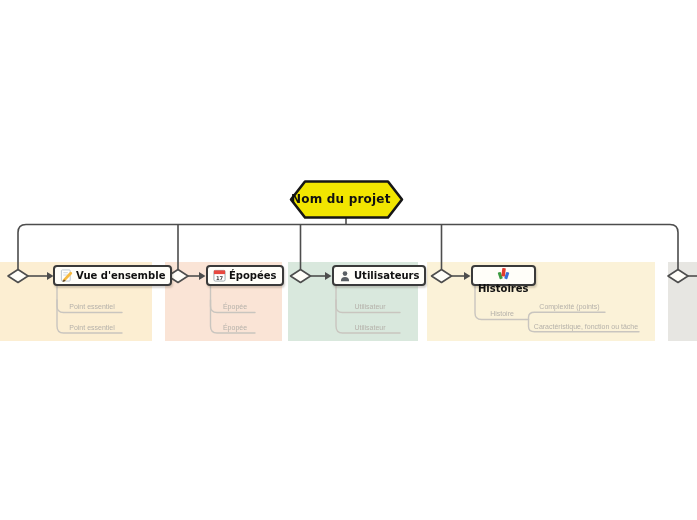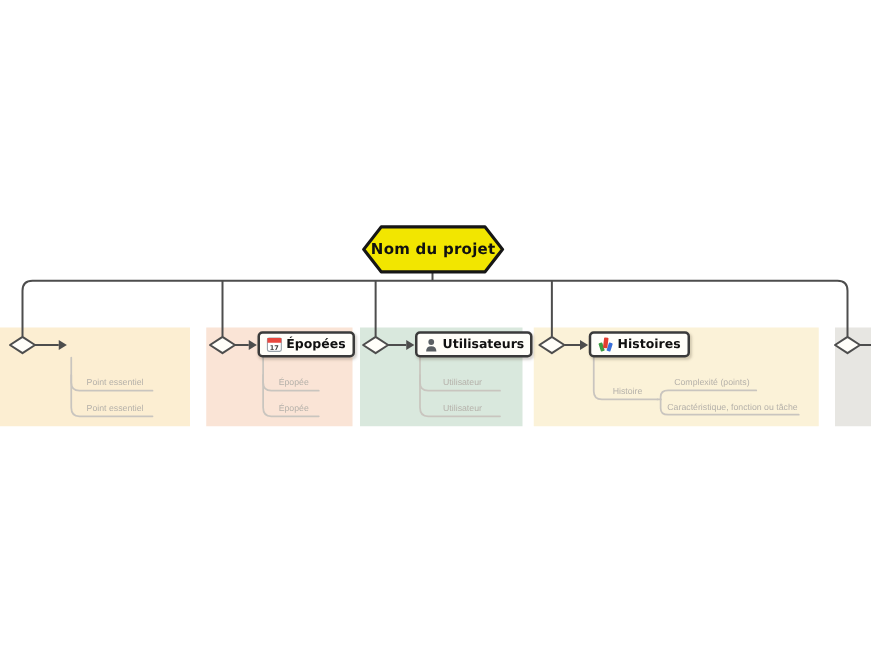--- a/index.html
+++ b/index.html
@@ -12,36 +12,36 @@
   .bg-vue     {left:0;   width:152px;background:#fceed2;}
   .bg-epopees {left:165px;width:117px;background:#fae4d6;}
   .bg-utilis  {left:288px;width:130px;background:#d9e8dd;}
   .bg-hist    {left:427px;width:228px;background:#fbf2d8;}
   .bg-partial {left:668px;width:29px;background:#e7e6e2;}
 
   svg.overlay{position:absolute;left:0;top:0;width:697px;height:520px;}
 
   
   .root-label{
-    position:absolute;left:291px;top:192px;width:111px;text-align:center;
+    position:absolute;left:291px;top:192px;width:111px;text-align:left;
     font-family:"DejaVu Sans", sans-serif;font-weight:bold;font-size:12px;color:#111;
     letter-spacing:.2px;
   }
   
   .branch-node{
     position:absolute;top:265px;height:21px;box-sizing:border-box;
     background:#fffef9;border:2px solid #3a3a3a;border-radius:4px;
     display:flex;align-items:center;gap:3px;padding:0 5px;white-space:nowrap;
     font-family:"DejaVu Sans", sans-serif;font-weight:bold;font-size:10px;color:#111;
     box-shadow:1px 2px 2px rgba(90,80,60,.25);
   }
   .bn-vue {left:53px;}
   .bn-epo {left:206px;}
   .bn-uti {left:332px;}
-  .bn-his {left:471px;}
+  .bn-his {left:471px;flex-direction:column;}
   .branch-node .ic{display:flex;align-items:center;}
 
   
   .child{
     position:absolute;font-size:7px;color:#b5b1aa;text-align:center;
     white-space:nowrap;line-height:8px;
   }
   .c1a{left:62px; top:303px; width:60px;}
   .c1b{left:62px; top:323.5px;width:60px;}
   .c2a{left:215px;top:303px; width:40px;}
@@ -106,20 +106,32 @@
       <polygon points="290.5,276 300.5,269.5 310.5,276 300.5,282.5"></polygon>
       <polygon points="431.5,276 441.5,269.5 451.5,276 441.5,282.5"></polygon>
       <polygon points="668,276 678,269.5 688,276 678,282.5"></polygon>
     </g>
 
     <polygon points="291,199.5 305,181.5 388,181.5 402,199.5 388,217.5 305,217.5" fill="#f2e600" stroke="#161616" stroke-width="2.6" stroke-linejoin="round"></polygon>
   </svg>
 
   <div class="root-label">Nom du projet</div>
 
+  <div class="branch-node bn-vue">
+    <span class="ic">
+      <svg width="13" height="13" viewBox="0 0 14 14">
+        <rect x="1.5" y="1" width="9.5" height="12" rx="1" fill="#ffffff" stroke="#b9c4cc" stroke-width="1"></rect>
+        <line x1="3.5" y1="4" x2="8.5" y2="4" stroke="#ccd5da" stroke-width="1"></line>
+        <line x1="3.5" y1="6.5" x2="8.5" y2="6.5" stroke="#ccd5da" stroke-width="1"></line>
+        <path d="M4.5 12 L11.5 4.5" stroke="#f5b940" stroke-width="3" stroke-linecap="round"></path>
+        <path d="M3.5 13 L5 12.3" stroke="#5a4632" stroke-width="1.6" stroke-linecap="round"></path>
+      </svg>
+    </span>
+    <span>Vue d'ensemble</span>
+  </div>
 
   <div class="branch-node bn-uti">
     <span class="ic">
       <svg width="12" height="12" viewBox="0 0 14 14">
         <circle cx="7" cy="4.2" r="2.7" fill="#5a5f63"></circle>
         <path d="M2.2 13 Q2.2 8.2 7 8.2 Q11.8 8.2 11.8 13 Z" fill="#5a5f63"></path>
       </svg>
     </span>
     <span>Utilisateurs</span>
   </div>

